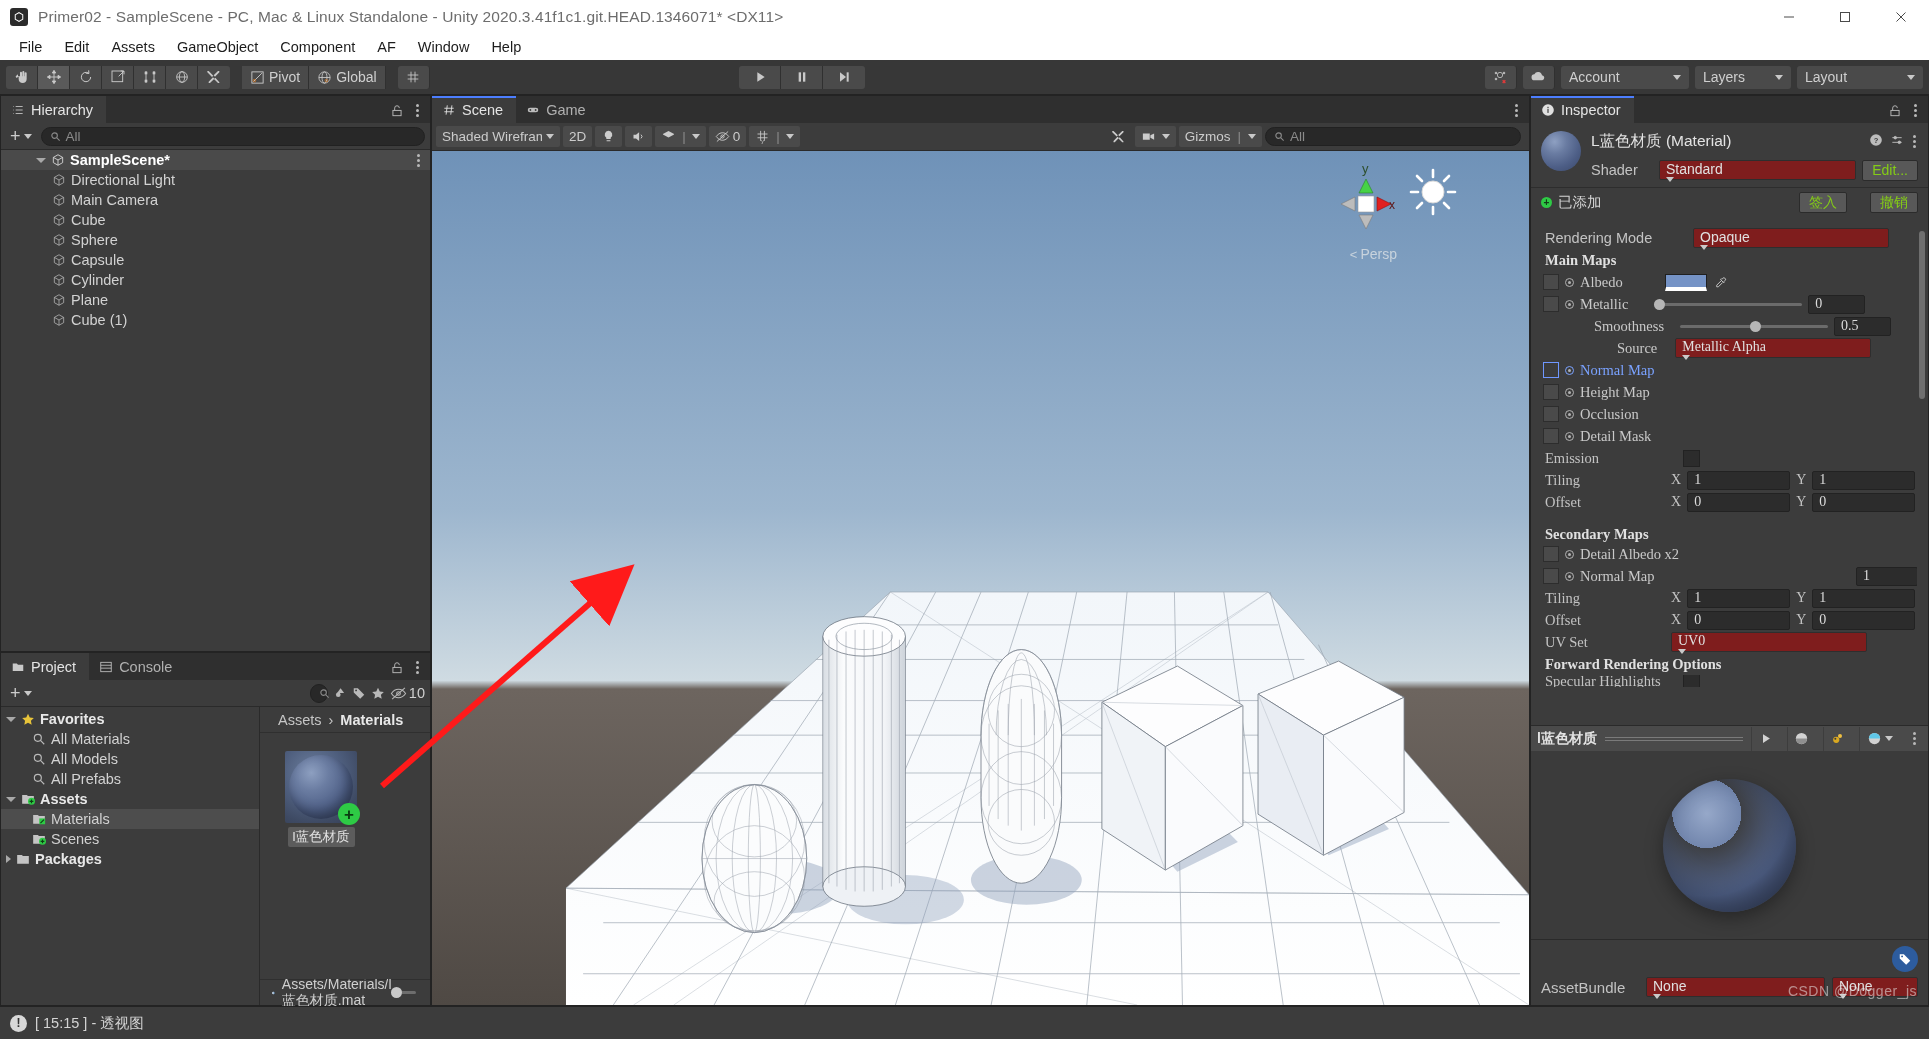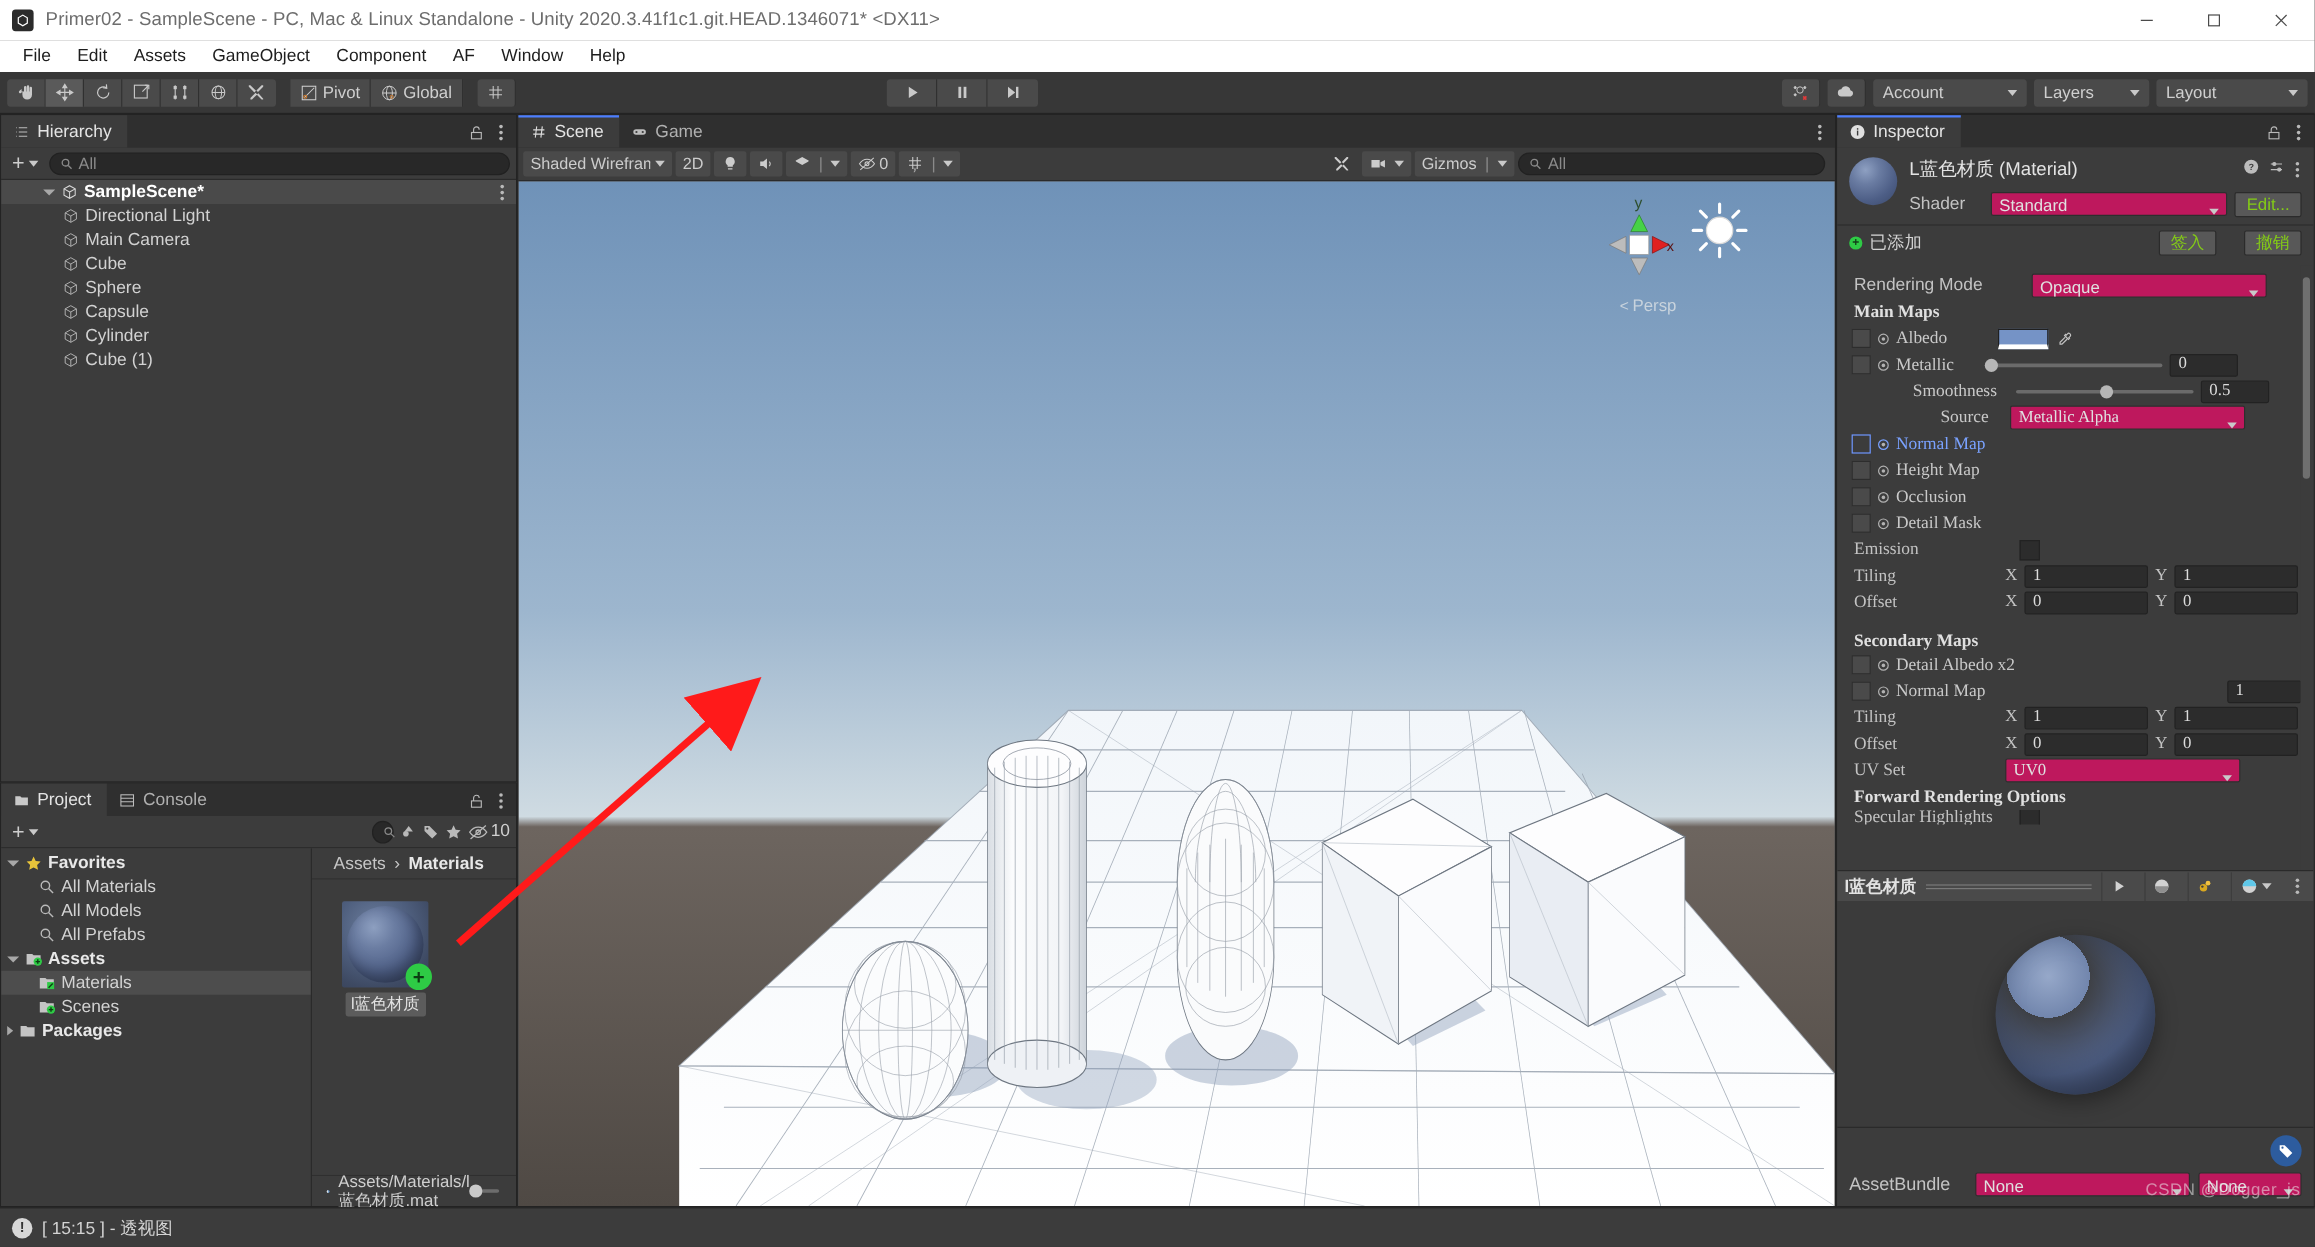--- a/index.html
+++ b/index.html
@@ -122,22 +122,22 @@
   .insp-head{padding:8px 10px 6px 10px;display:flex;flex-direction:column;gap:6px;background:#3c3c3c;border-bottom:1px solid #2d2d2d;}
   .ih-top{display:flex;align-items:flex-start;gap:10px;}
   .ih-thumb{width:40px;height:40px;border-radius:50%;flex:0 0 40px;
       background:radial-gradient(circle at 34% 27%, #8ea0c2 0%, #6a7ca2 30%, #4d5e86 65%, #3a4869 100%);}
   .ih-right{flex:1;display:flex;flex-direction:column;gap:7px;min-width:0;}
   .ih-title{font-size:15.5px;color:#e3e3e3;display:flex;align-items:center;gap:8px;}
   .ih-icons{margin-left:auto;display:flex;align-items:center;gap:7px;color:#bcbcbc;}
   .ih-icons svg{width:14px;height:14px;}
   .row{display:flex;align-items:center;height:22px;gap:6px;font-size:14.5px;}
   .lbl{color:#c3c3c3;}
-  .dd{height:20px;background:#be185d;border:1px solid #2e2e2e;border-radius:2px;display:flex;align-items:flex-end;
-      padding:0 6px;color:#e0e0e0;font-size:14px;justify-content:space-between;cursor:pointer;min-width:0;}
+  .dd{height:20px;background:#7f1d1d;border:1px solid #2e2e2e;border-radius:2px;display:flex;align-items:flex-start;
+      padding:0 6px;color:#e0e0e0;font-size:14px;justify-content:space-between;cursor:pointer;min-width:0;flex-direction:column;}
   .btnsm{height:21px;padding:0 9px;background:#585858;border:1px solid #2b2b2b;border-radius:2px;color:#84cc16;
          font-size:14px;display:flex;align-items:center;cursor:pointer;}
   .added-row{display:flex;align-items:center;gap:6px;padding:4px 10px 8px 10px;font-size:14.5px;color:#d3d3d3;}
   .added-dot{width:11px;height:11px;border-radius:50%;background:#2ecb45;color:#123d18;font-size:10px;font-weight:bold;
              display:flex;align-items:center;justify-content:center;line-height:1;}
   .added-btns{margin-left:auto;display:flex;gap:23px;}
   .insp-scroll{flex:1;overflow:hidden;padding:6px 0 0 0;position:relative;}
   .sec-title{font-weight:bold;color:#e0e0e0;font-size:14.5px;padding-left:14px;}
   .prow2{display:flex;align-items:center;height:22px;gap:6px;padding-left:12px;font-size:14.5px;font-family:Liberation Serif, serif;}
   .texbox{width:16px;height:16px;background:#4a4a4a;border:1px solid #2d2d2d;flex:0 0 16px;}
@@ -467,20 +467,28 @@
                 </svg>
                 <span>Capsule</span>
               </div>
               <div class="hrow">
                 <span style="width:46px"></span>
                 <svg class="hicon" viewBox="0 0 24 24" fill="none" stroke="#b9b9b9" stroke-width="1.3">
                   <path d="M12 3l8 4.5v9L12 21l-8-4.5v-9L12 3z"></path>
                   <path d="M12 12l8-4.5M12 12v9M12 12L4 7.5"></path>
                 </svg>
                 <span>Cylinder</span>
+              </div>
+              <div class="hrow">
+                <span style="width:46px"></span>
+                <svg class="hicon" viewBox="0 0 24 24" fill="none" stroke="#b9b9b9" stroke-width="1.3">
+                  <path d="M12 3l8 4.5v9L12 21l-8-4.5v-9L12 3z"></path>
+                  <path d="M12 12l8-4.5M12 12v9M12 12L4 7.5"></path>
+                </svg>
+                <span>Plane</span>
               </div>
               <div class="hrow">
                 <span style="width:46px"></span>
                 <svg class="hicon" viewBox="0 0 24 24" fill="none" stroke="#b9b9b9" stroke-width="1.3">
                   <path d="M12 3l8 4.5v9L12 21l-8-4.5v-9L12 3z"></path>
                   <path d="M12 12l8-4.5M12 12v9M12 12L4 7.5"></path>
                 </svg>
                 <span>Cube (1)</span>
               </div>
             </div>

